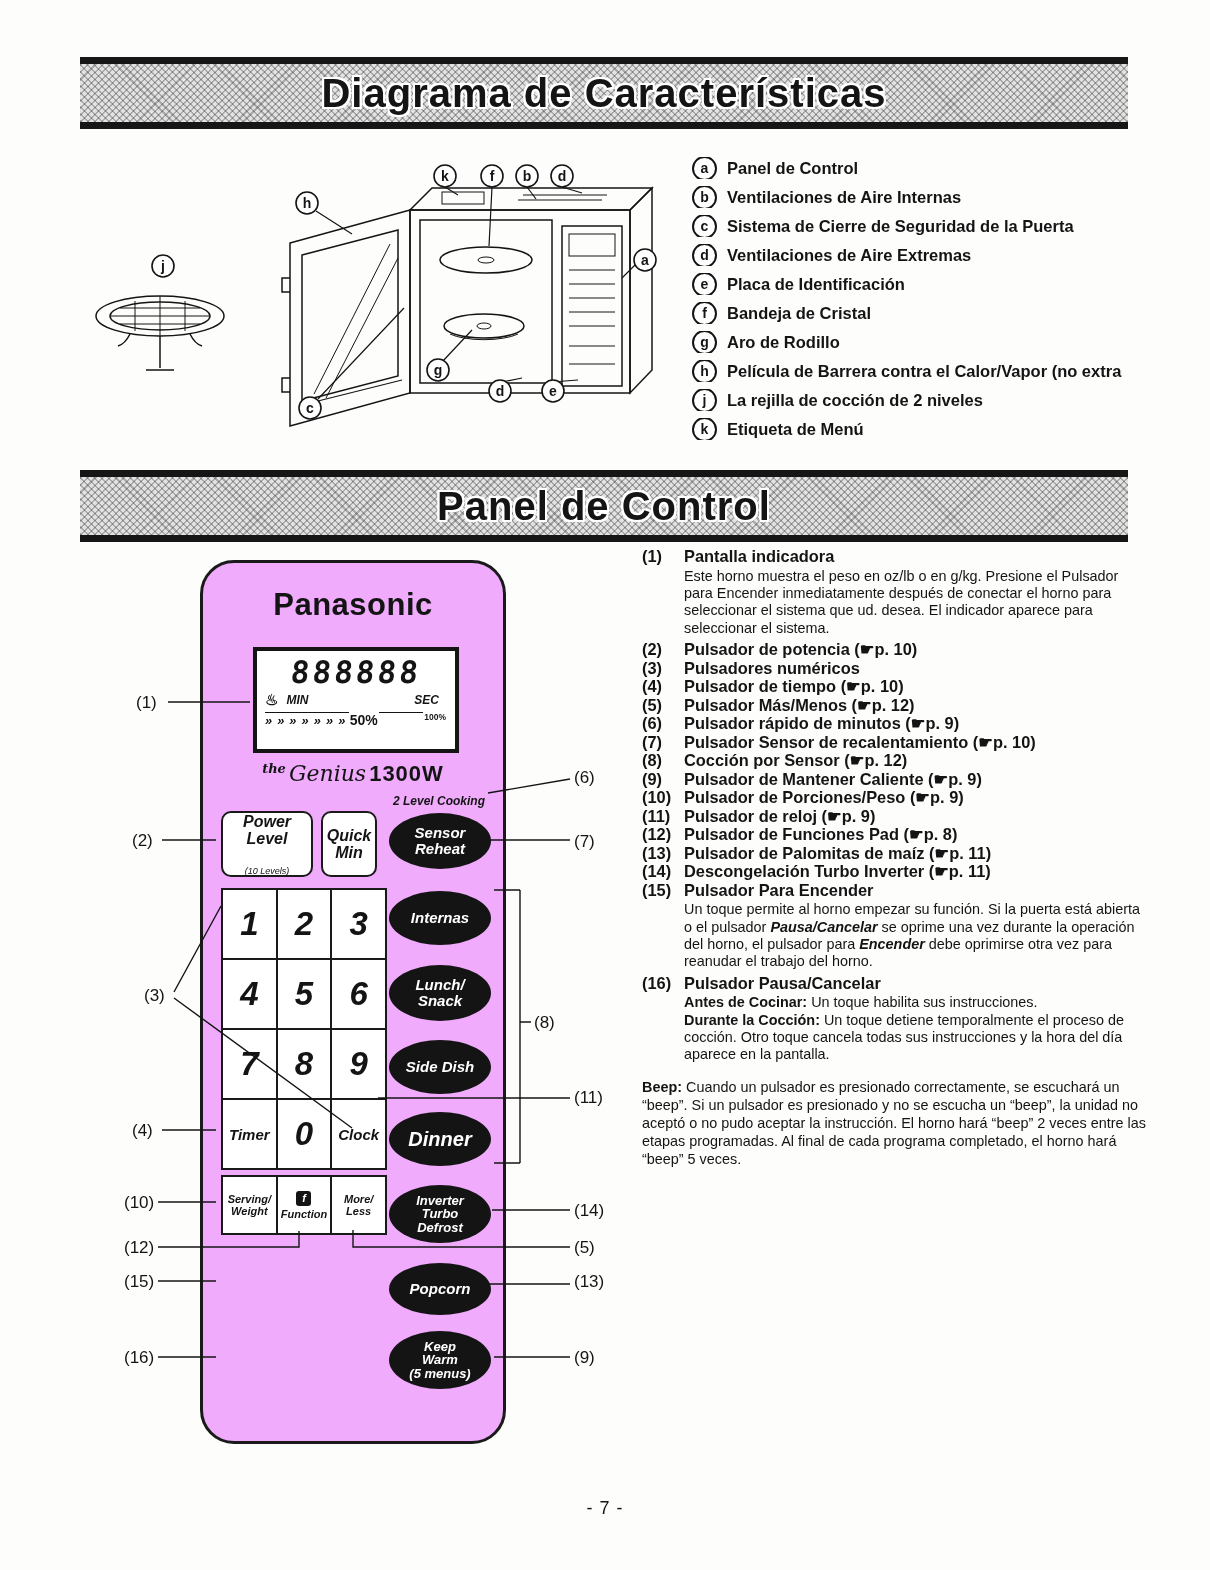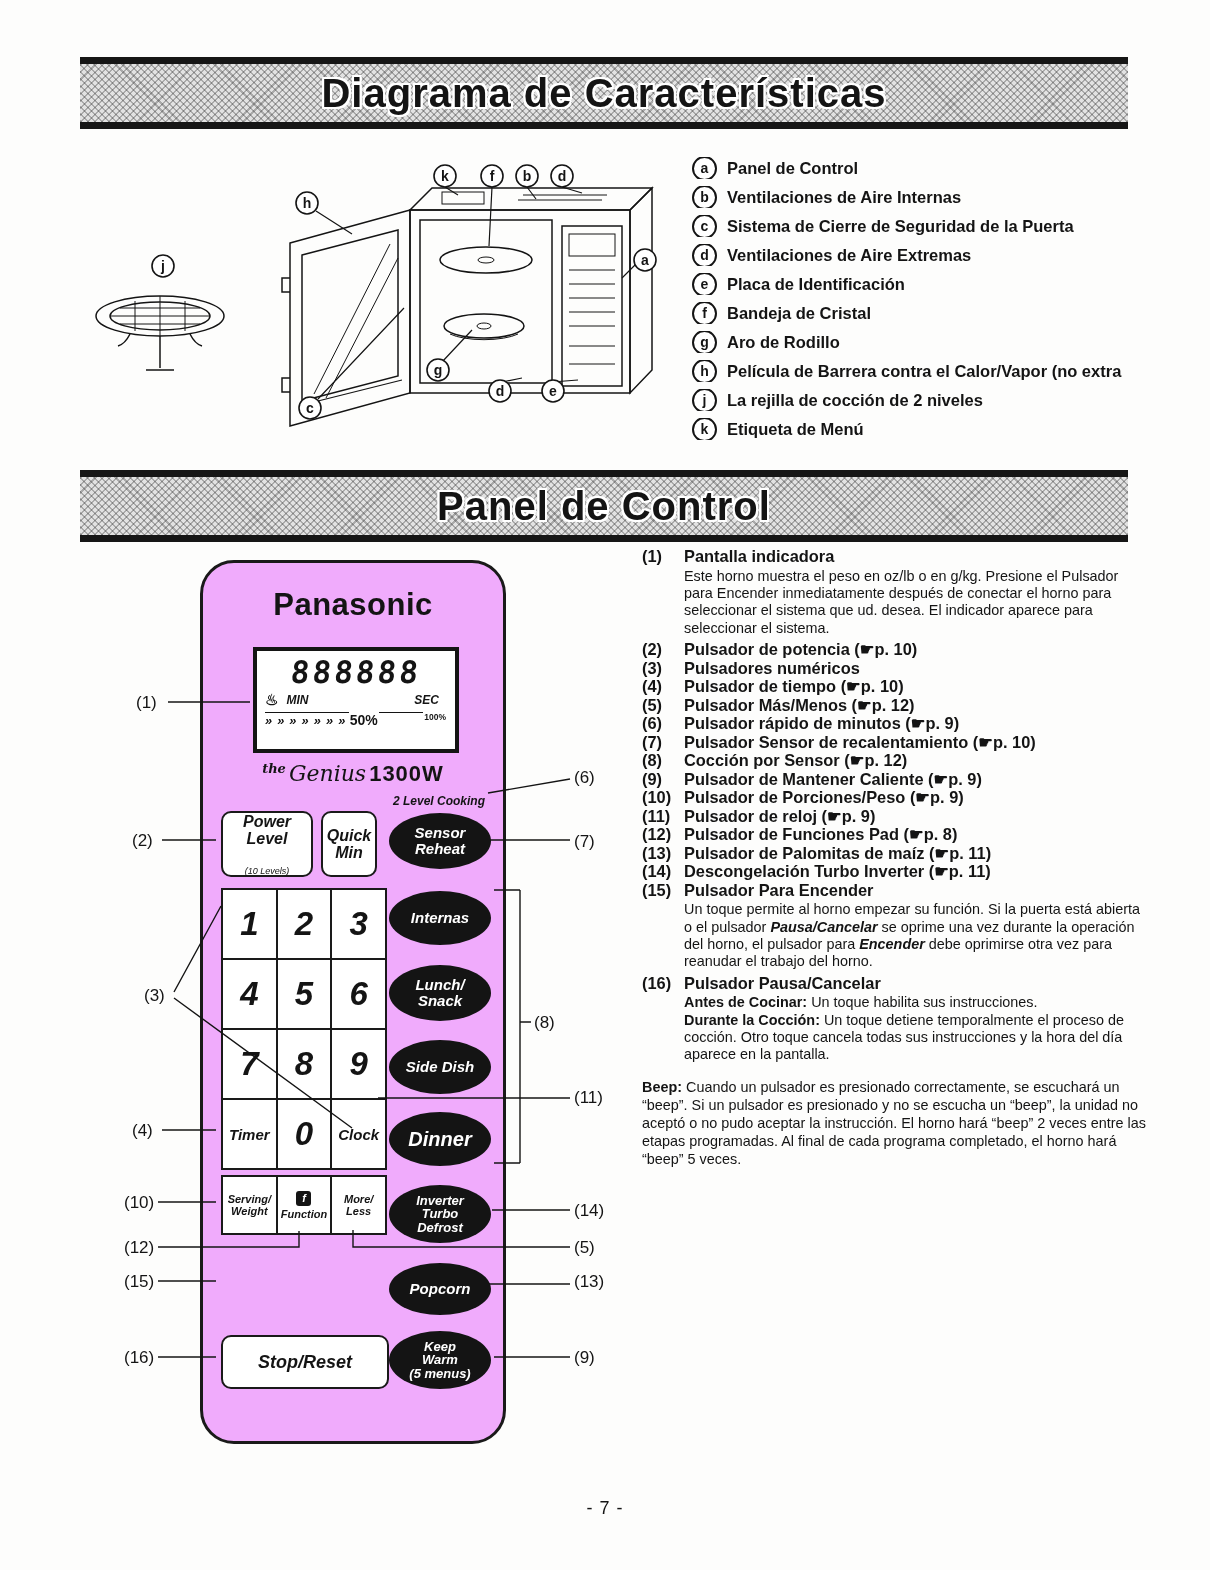--- a/index.html
+++ b/index.html
@@ -290,23 +290,20 @@
     <div class="oval ov3">Side Dish</div>
     <div class="oval ov4">Dinner</div>
     <div class="oval ov5">Inverter
 Turbo
 Defrost</div>
     <div class="oval ov6">Popcorn</div>
     <div class="oval ov7">Keep
 Warm
 (5 menus)</div>
 
-    <div class="key stop-key">
-        <div class="k-main">Stop/Reset</div>
-      </div>
   </section>
 
   <span class="callout" style="left:136px;top:693px">(1)</span>
   <span class="callout" style="left:132px;top:831px">(2)</span>
   <span class="callout" style="left:144px;top:986px">(3)</span>
   <span class="callout" style="left:132px;top:1121px">(4)</span>
   <span class="callout" style="left:124px;top:1193px">(10)</span>
   <span class="callout" style="left:124px;top:1238px">(12)</span>
   <span class="callout" style="left:124px;top:1272px">(15)</span>
   <span class="callout" style="left:124px;top:1348px">(16)</span>

